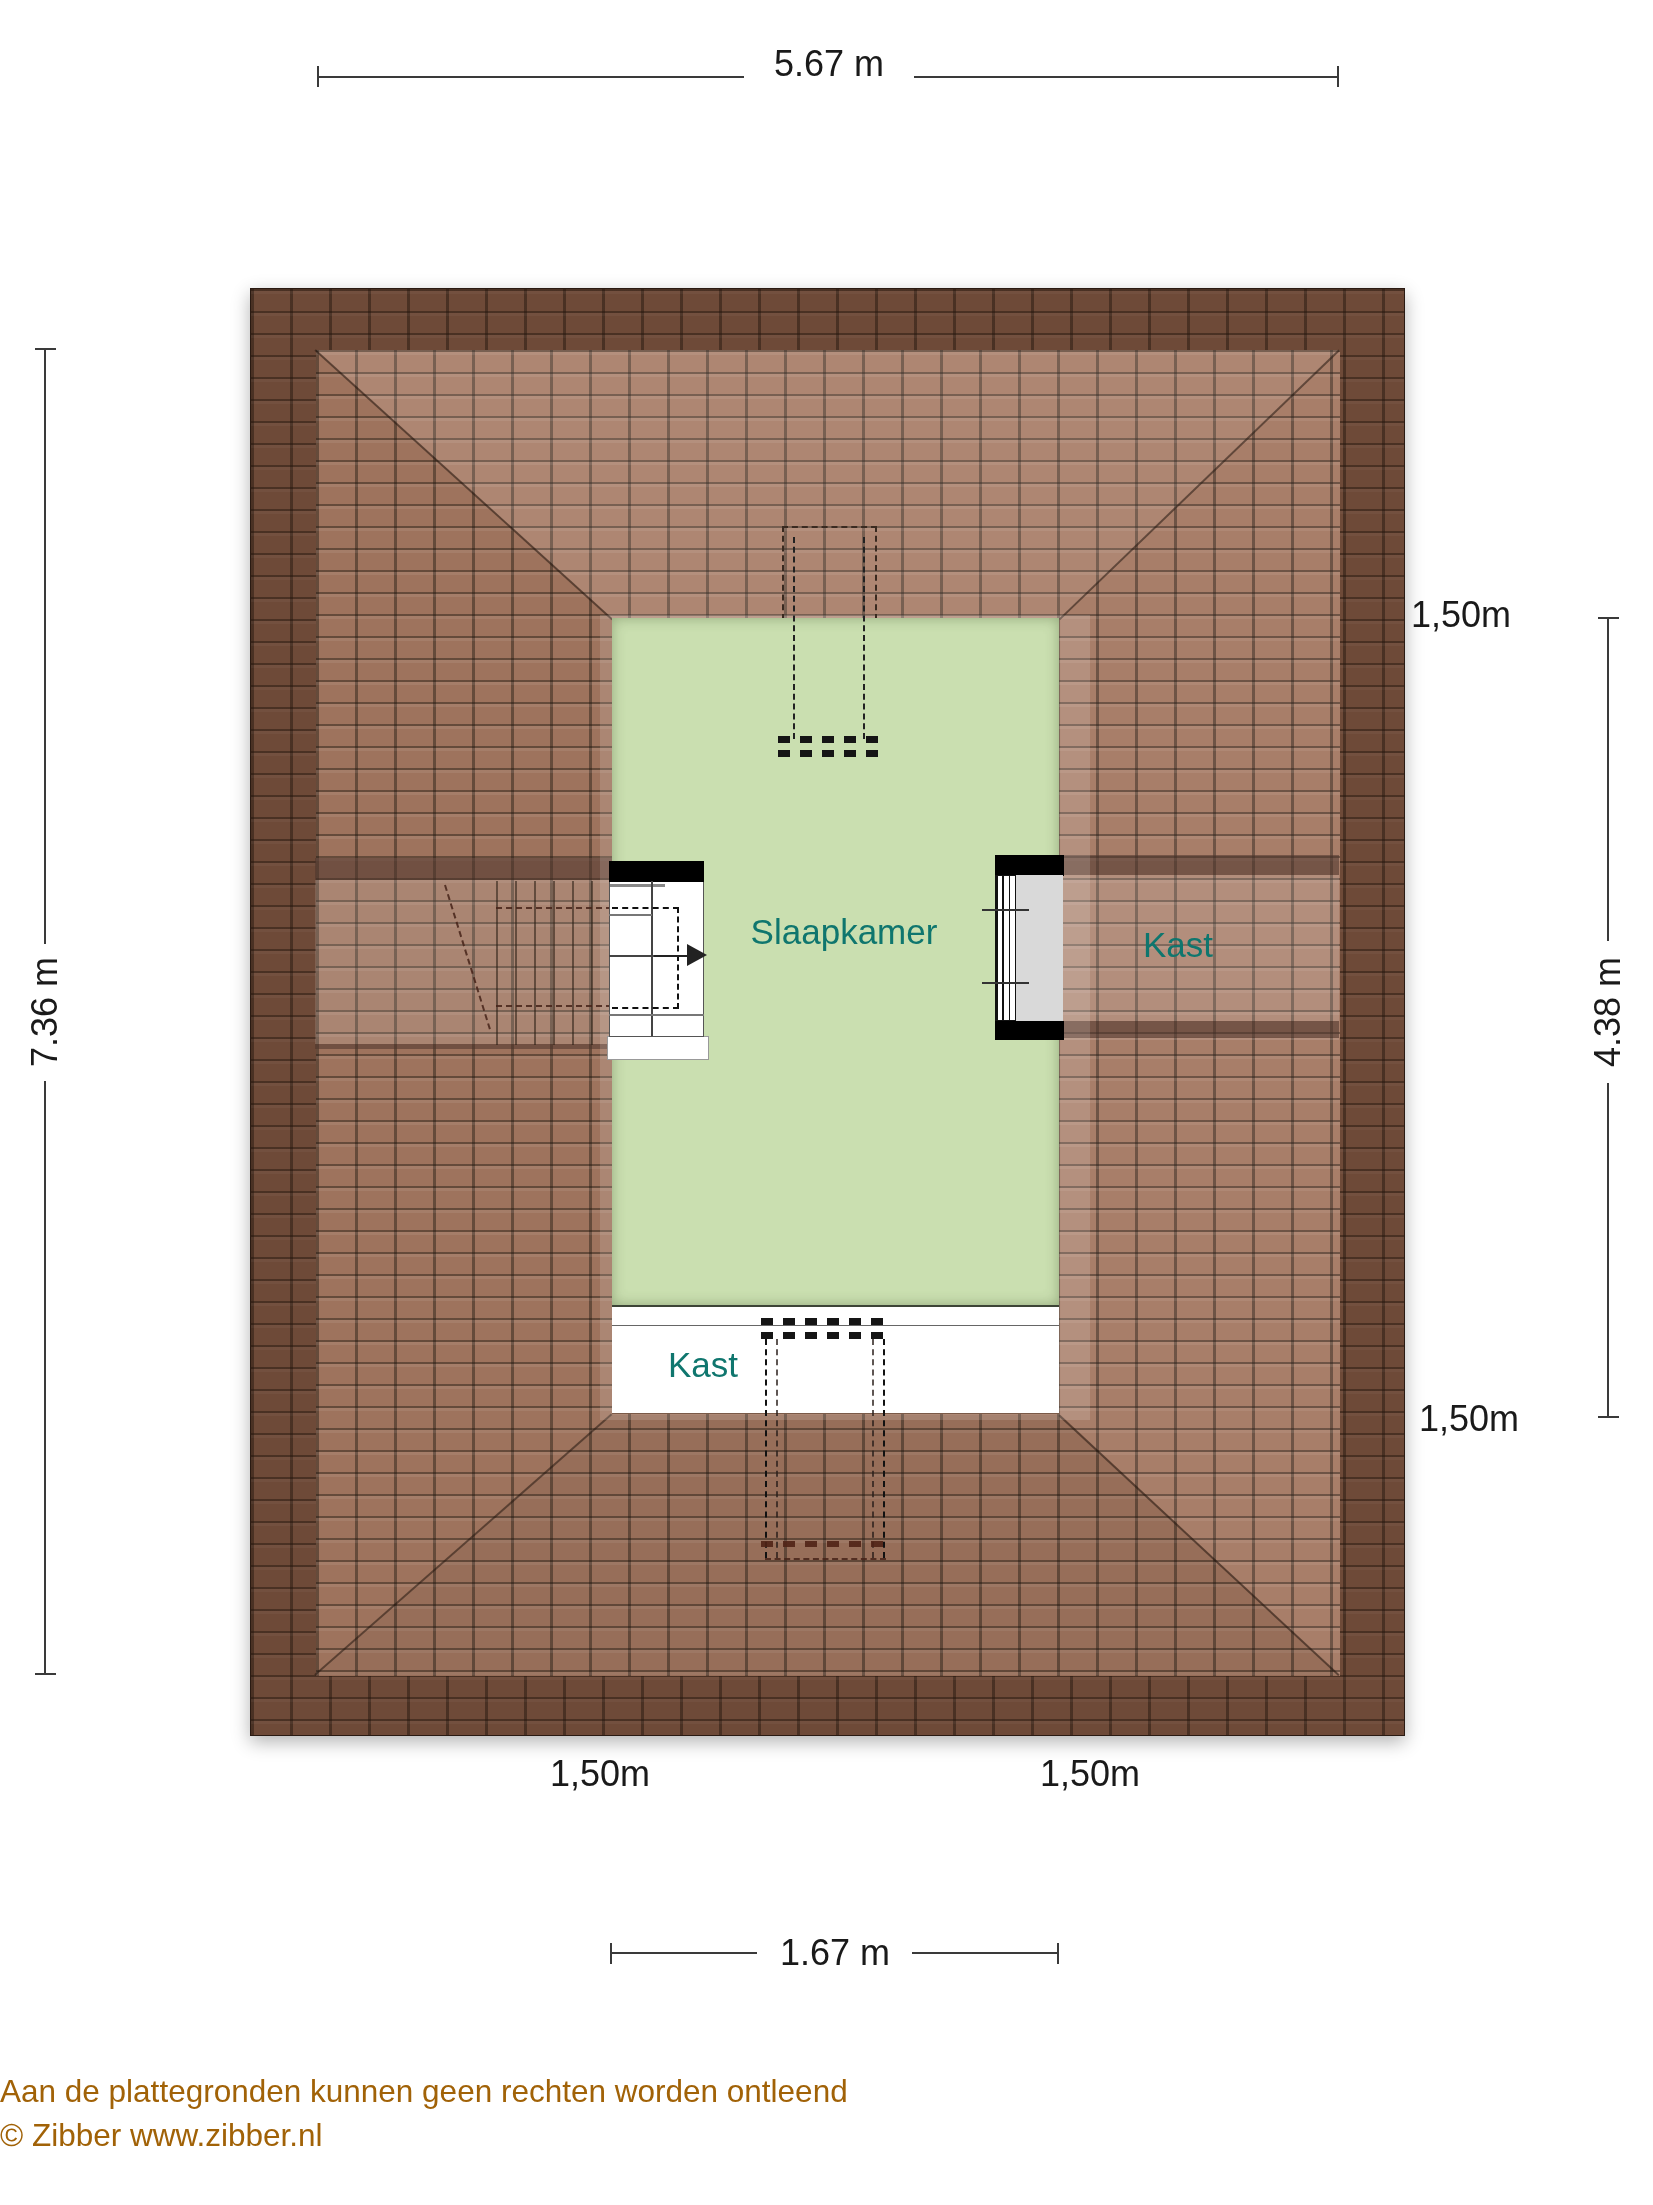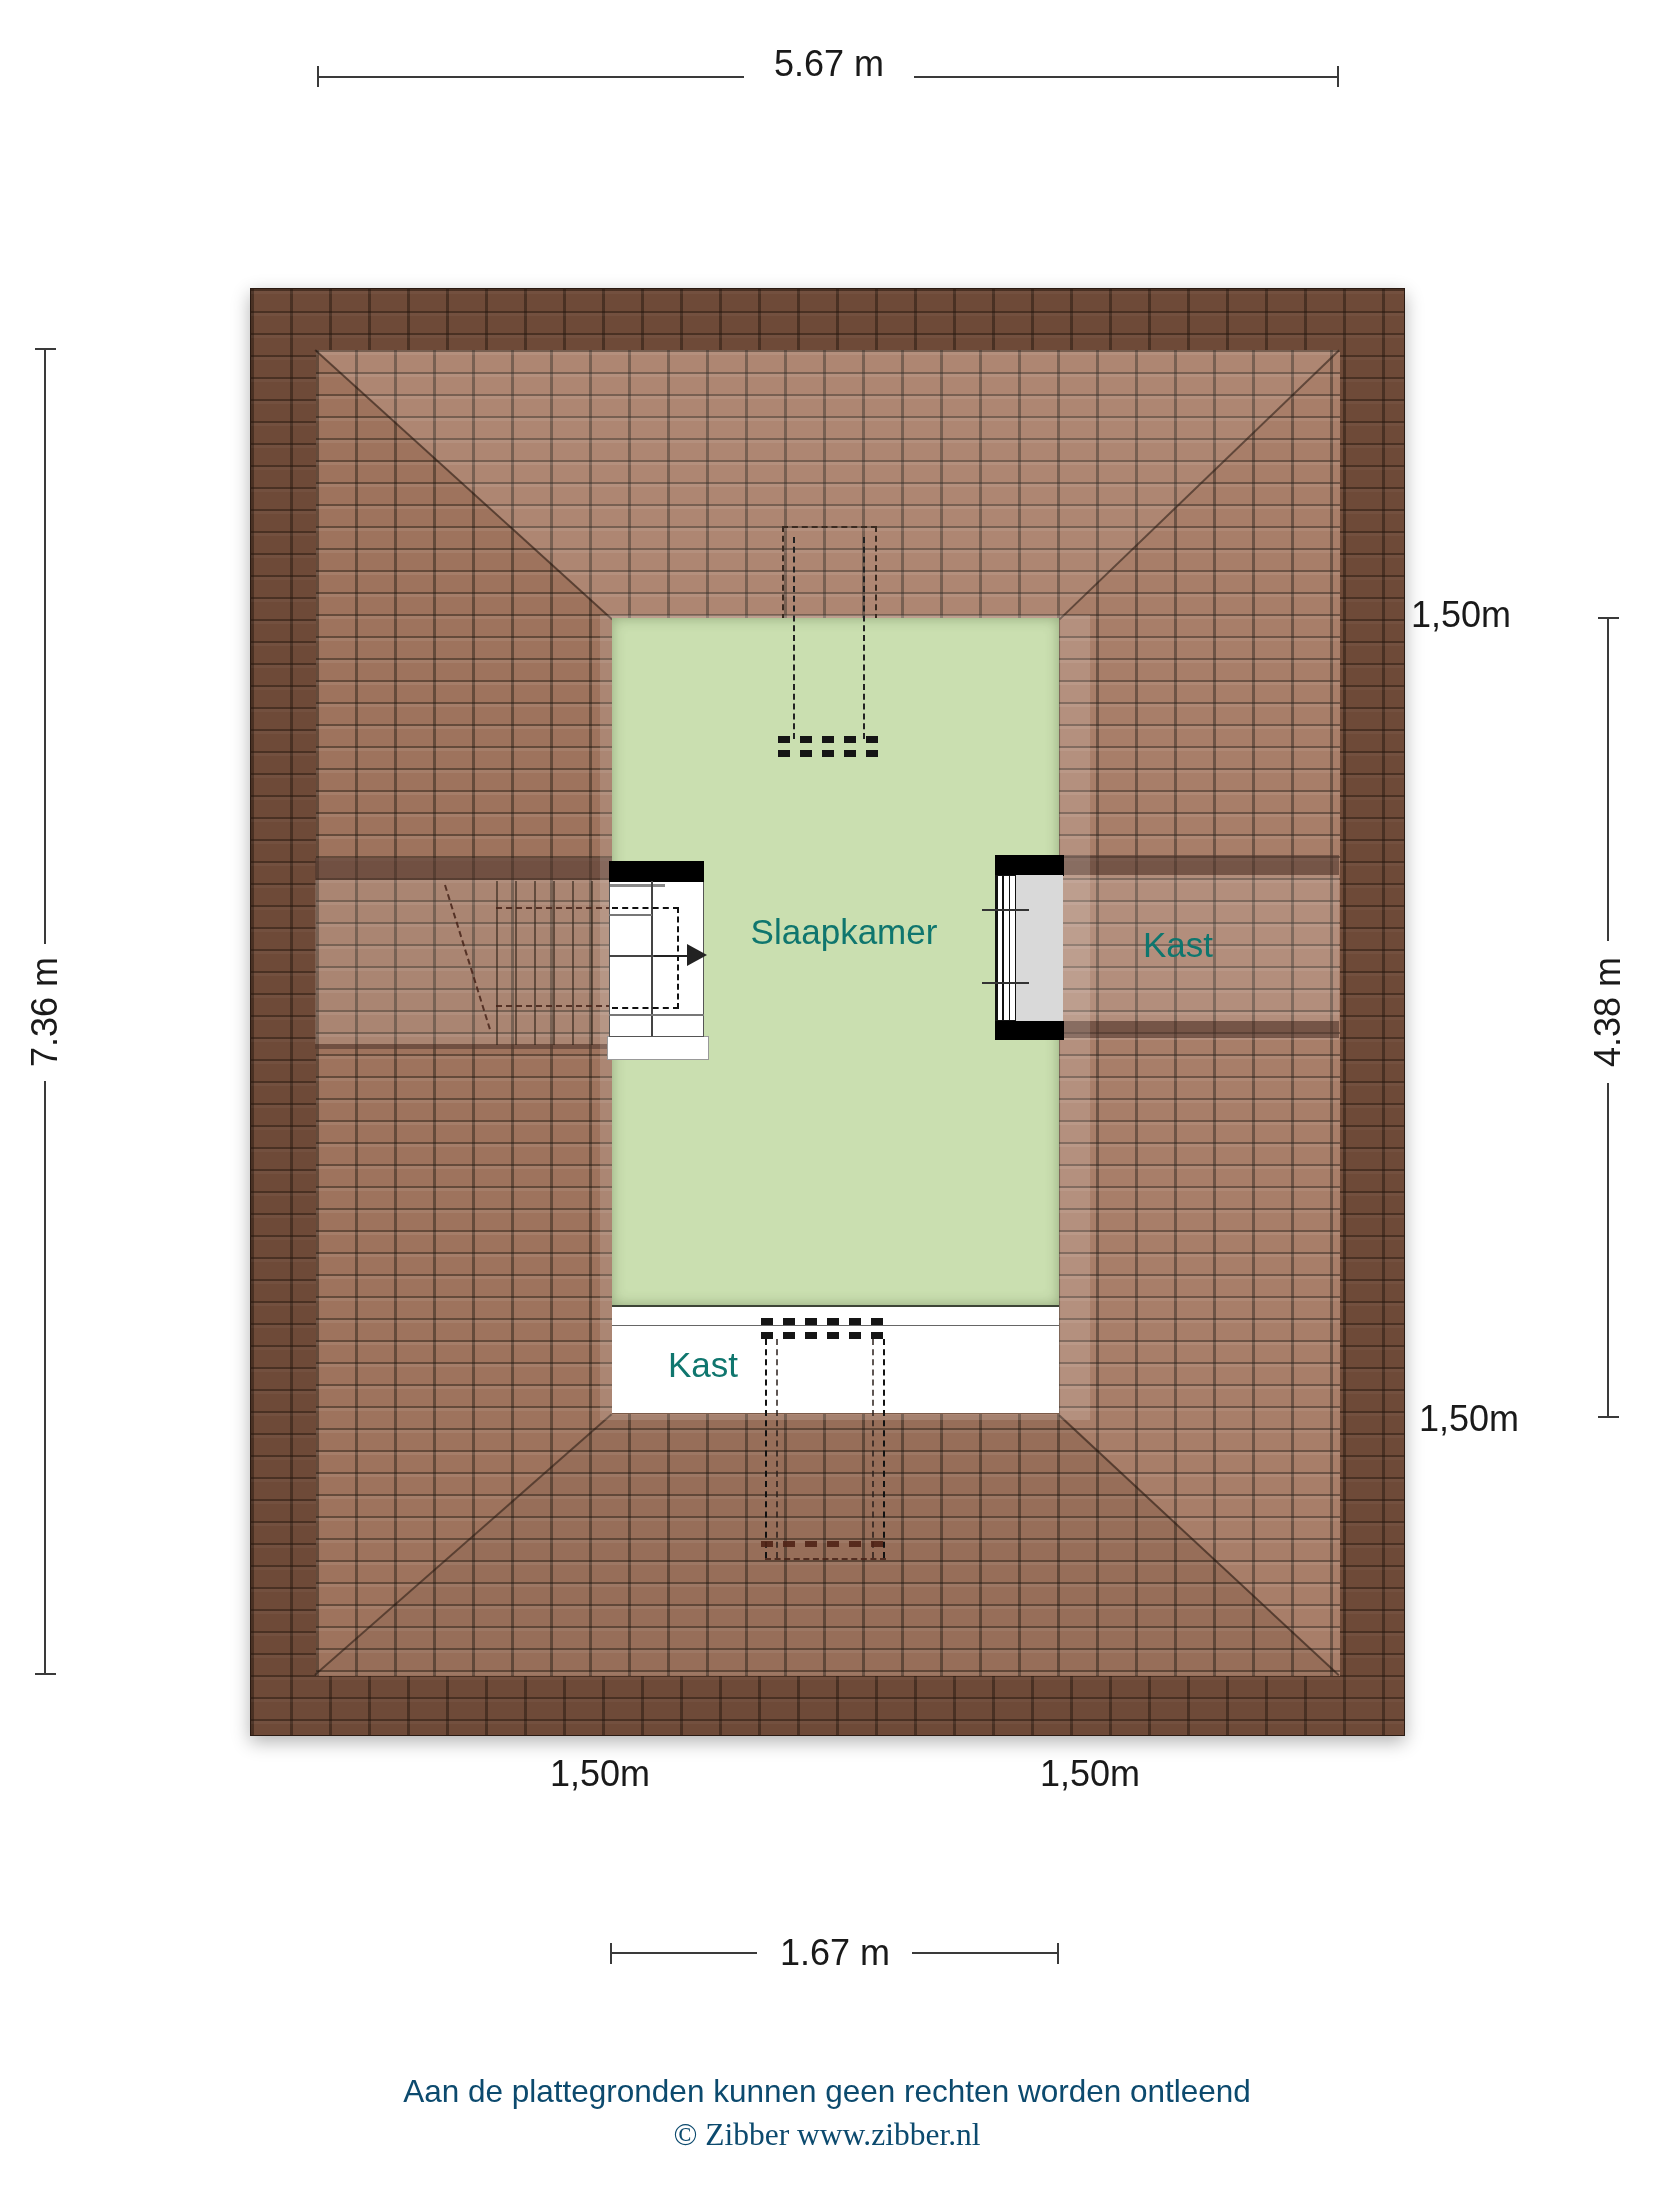--- a/index.html
+++ b/index.html
@@ -53,21 +53,21 @@
   .windowpane{left:995px;top:875px;width:21px;height:146px;background:#fff;border:1.6px solid #111;box-sizing:border-box;
       background-image:repeating-linear-gradient(90deg,#111 0 1.6px, rgba(0,0,0,0) 1.6px 6.3px);}
   .kastfloor{left:1016px;top:875px;width:47px;height:146px;background:#d9d9d9;}
   .tick{height:1.6px;background:#333;}
   
   .dimline{background:#3a3a3a;}
   .lbl{position:absolute;transform:translate(-50%,-50%);white-space:nowrap;}
   .lbl.rot{transform:translate(-50%,-50%) rotate(-90deg);}
   .dimtext{font-size:36px;}
   .roomtext{font-size:35px;color:#0f766e;}
-  .footer{left:0;width:1654px;text-align:center;font-size:31.5px;color:#0c4a6e;}
+  .footer{left:0;width:1654px;text-align:left;font-size:31.5px;color:#a16207;}
   .z5{z-index:5}.z6{z-index:6}.z7{z-index:7}.z10{z-index:10}.z12{z-index:12}.z20{z-index:20}
 </style>
 </head>
 <body>
 
 <div class="abs roof tiles">
   <div class="abs eave-shade"></div>
   <div class="abs roof-inner">
     <div class="abs face face-top"></div>
     <div class="abs face face-bottom"></div>
@@ -164,14 +164,14 @@
 <div class="abs dimline z20" style="left:610px;top:1943px;width:2.4px;height:21px;"></div>
 <div class="abs dimline z20" style="left:1057px;top:1943px;width:2.4px;height:21px;"></div>
 <span class="lbl dimtext z20" style="left:835px;top:1953px;">1.67 m</span>
 
 <span class="lbl dimtext z20" style="left:1461px;top:615px;">1,50m</span>
 <span class="lbl dimtext z20" style="left:1469px;top:1419px;">1,50m</span>
 <span class="lbl dimtext z20" style="left:600px;top:1774px;">1,50m</span>
 <span class="lbl dimtext z20" style="left:1090px;top:1774px;">1,50m</span>
 
 <div class="abs footer z20" style="top:2073px;">Aan de plattegronden kunnen geen rechten worden ontleend</div>
-<div class="abs footer z20" style="top:2117px;font-family:Liberation Serif, serif;">© Zibber www.zibber.nl</div>
+<div class="abs footer z20" style="top:2117px;">© Zibber www.zibber.nl</div>
 
 
 </body></html>

